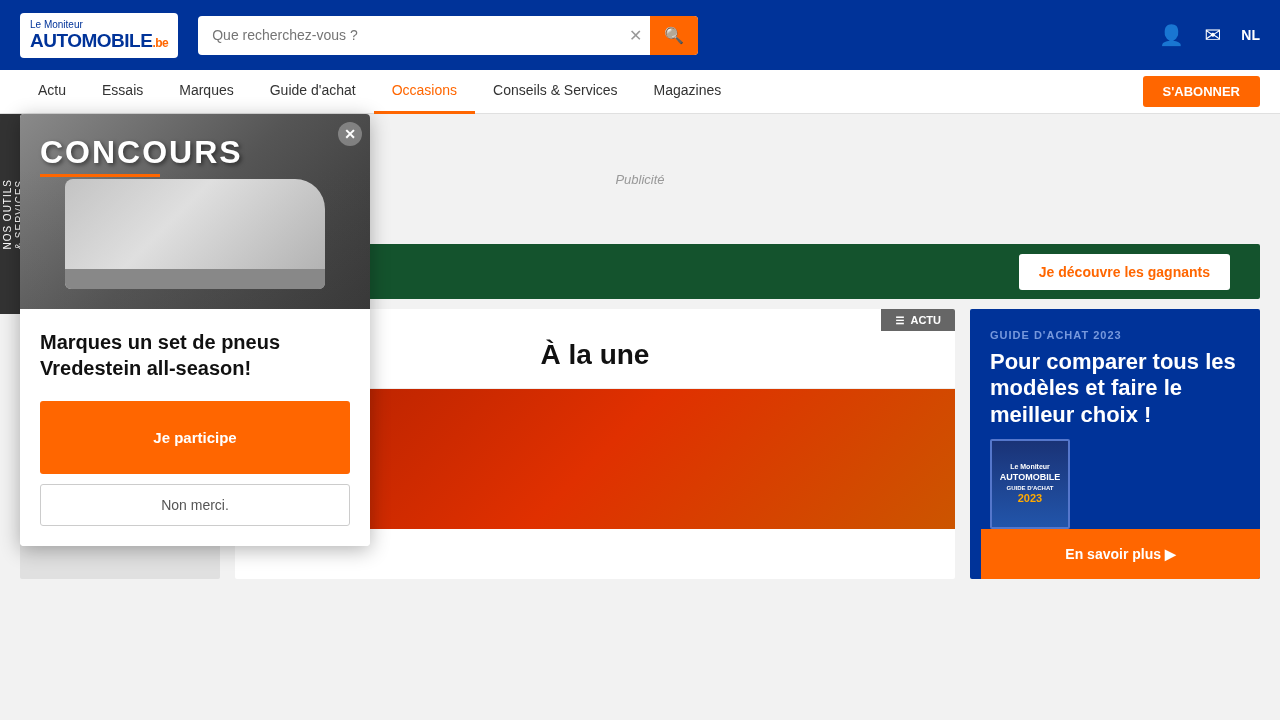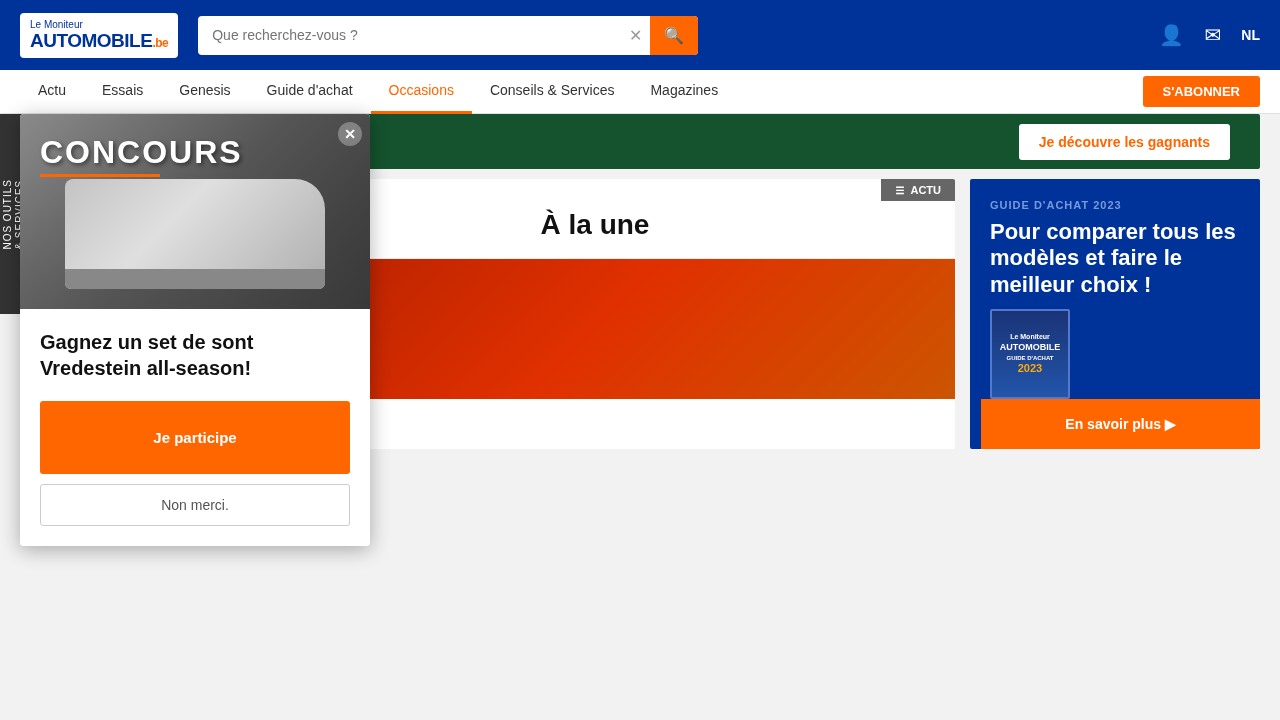--- a/index.html
+++ b/index.html
@@ -481,37 +481,40 @@
   <div class="header-icons">
     <span class="header-icon">👤</span>
     <span class="header-icon">✉</span>
     <span class="lang-btn">NL</span>
   </div>
 </div>
 
 <div class="nav">
   <div class="nav-item">Actu</div>
   <div class="nav-item">Essais</div>
-  <div class="nav-item">Genesis</div>
+  <div class="nav-item">Marques</div>
   <div class="nav-item">Guide d'achat</div>
   <div class="nav-item active">Occasions</div>
   <div class="nav-item">Conseils &amp; Services</div>
   <div class="nav-item">Magazines</div>
   <button class="subscribe-btn">S'ABONNER</button>
 </div>
 
 <div class="main-area">
 
   <div class="side-tab">
     <div class="side-tab-text">
       <span>NOS OUTILS</span><br><span>&amp; SERVICES</span>
     </div>
   </div>
   <div class="side-tab-arrow">❯</div>
 
+  <div class="ad-area">
+    <span>Publicité</span>
+  </div>
 
   <div class="orange-banner">
     <span class="banner-text">OS: Les résultats sont là !</span>
     <button class="banner-btn">Je découvre les gagnants</button>
   </div>
 
   <div class="content-grid">
 
     <div class="left-col"></div>
 
@@ -552,19 +555,19 @@
     <div class="popup-img">
 
       <div style="position:absolute;bottom:0;left:0;right:0;height:140px;background:linear-gradient(180deg,transparent,rgba(80,80,80,0.2));"></div>
       <div style="position:absolute;bottom:20px;left:50%;transform:translateX(-50%);width:260px;height:110px;background:linear-gradient(135deg,#ccc 0%,#eee 40%,#bbb 100%);border-radius:8px 30px 6px 6px;opacity:0.9;"></div>
       <div style="position:absolute;bottom:20px;left:50%;transform:translateX(-50%);width:260px;height:20px;background:#888;border-radius:0 0 6px 6px;bottom:20px;"></div>
       <div class="popup-concours-text">CONCOURS</div>
       <div class="popup-underline"></div>
       <div class="popup-close">✕</div>
     </div>
     <div class="popup-body">
-      <div class="popup-win-text">Gagnez un set de sont Vredestein all-season!</div>
+      <div class="popup-win-text">Marques un set de pneus Vredestein all-season!</div>
       <button class="popup-participate-btn">Je participe</button>
       <div class="popup-no-thanks-btn">Non merci.</div>
     </div>
   </div>
 
 </div>
 
 </body></html>

